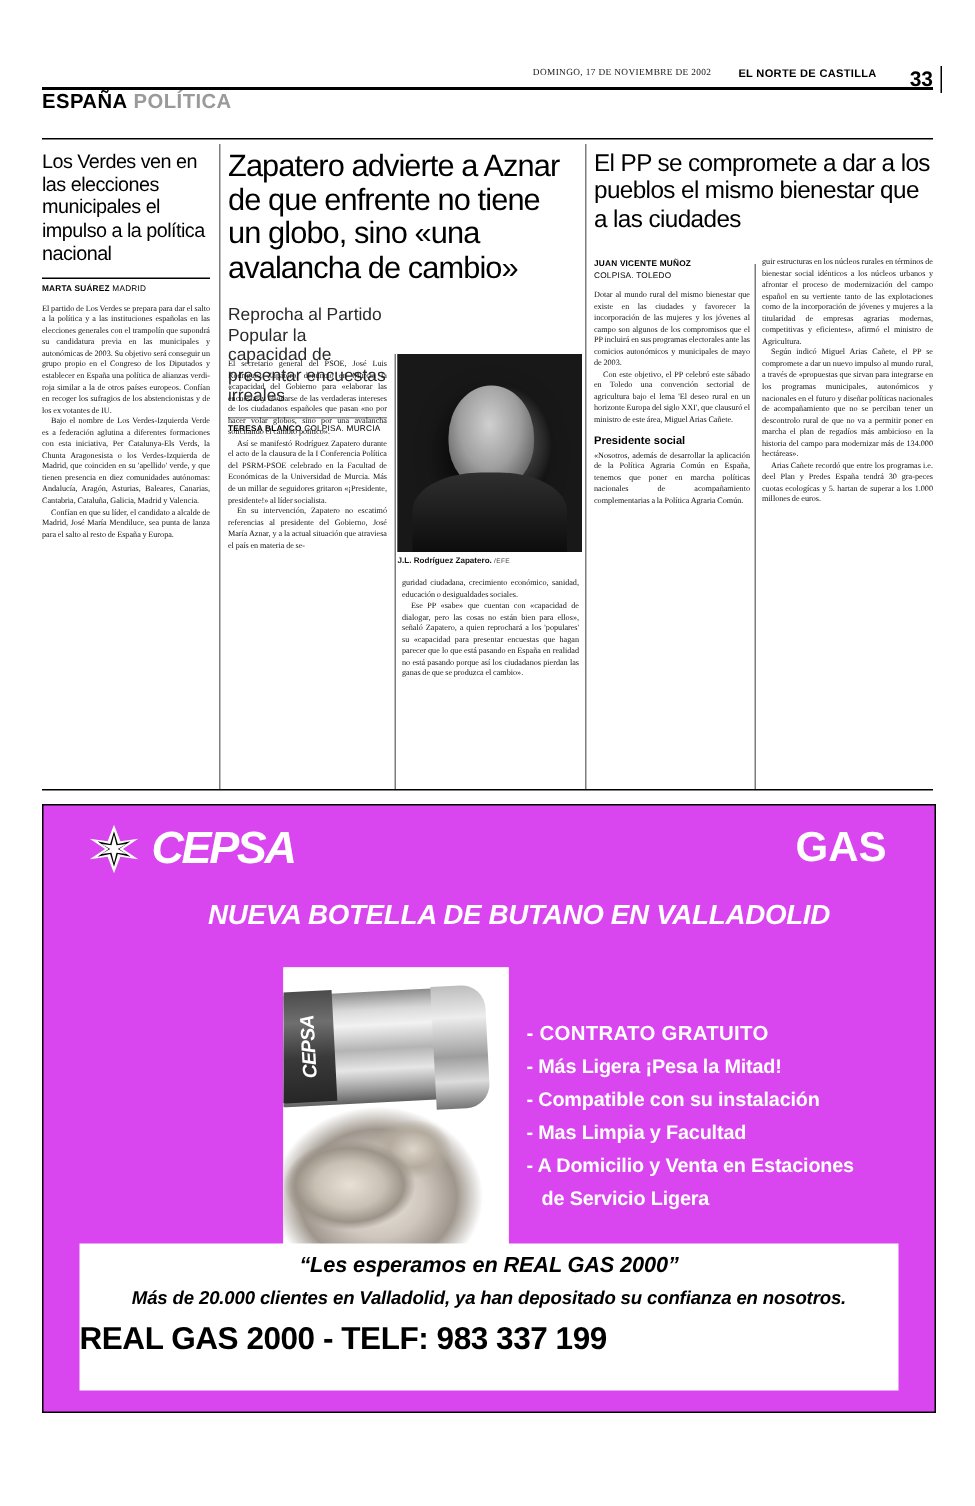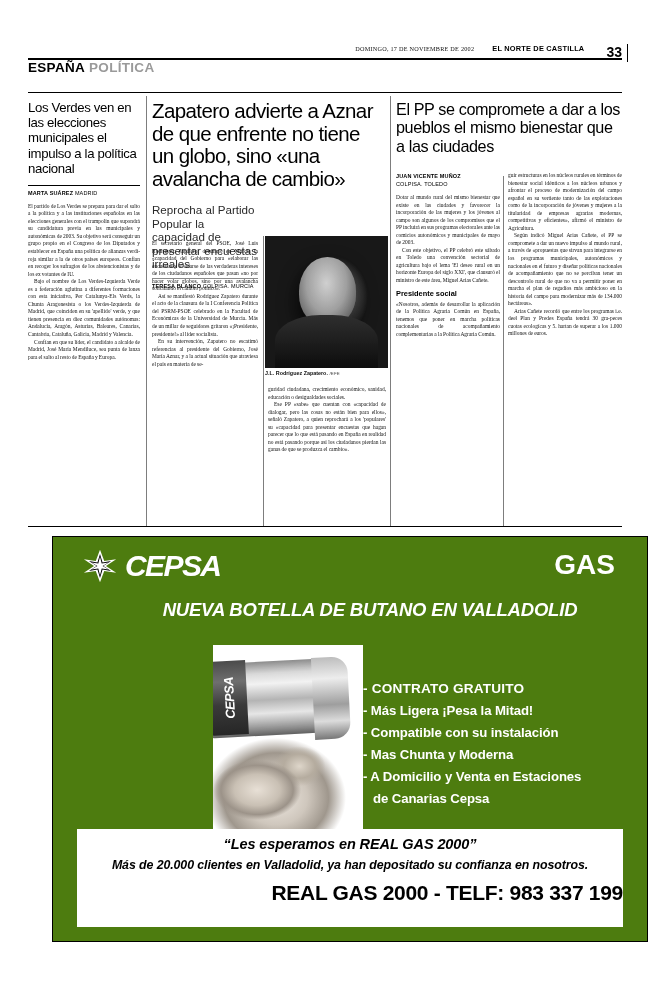--- a/index.html
+++ b/index.html
@@ -102,23 +102,22 @@
     white-space:nowrap;
   }
   .caption .cap-name{font-weight:bold;}
   .caption .cap-credit{font-size:4.4px;color:#444;letter-spacing:.2px;}
 
   .art-bottom-rule{position:absolute;height:1.4px;background:#000;}
 
   
   .ad{
     position:absolute;left:28px;top:536px;width:594px;height:404px;
-    background:#4d7c0f;color:#fff;overflow:hidden;
+    background:#d946ef;color:#fff;overflow:hidden;
     border:1px solid #000;
-    margin-left:24px;
   }
 
   .cepsa-logo{position:absolute;left:30px;top:12px;display:flex;align-items:center;gap:8px;}
   .cepsa-star{width:34px;height:34px;position:relative;}
   .cepsa-word{
     font-family:"Liberation Sans",sans-serif;font-weight:bold;font-style:italic;
     font-size:30px;letter-spacing:-1.6px;color:#fff;line-height:30px;
   }
   .gas-word{
     position:absolute;right:32px;top:14px;
@@ -171,42 +170,42 @@
       radial-gradient(ellipse 44px 30px at 38% 62%, #e8e0d6 0%, #c9c0b4 52%, #9c9389 82%, rgba(255,255,255,0) 100%),
       radial-gradient(ellipse 26px 20px at 70% 40%, #ded6ca 0%, #b5ac9f 60%, rgba(255,255,255,0) 100%);
   }
 
   .claim{
     position:absolute;left:322px;top:96px;
     font-family:"Liberation Sans",sans-serif;font-weight:bold;font-style:italic;
     font-size:35px;line-height:37px;letter-spacing:-1px;color:#fff;
   }
   .bullets{
-    position:absolute;left:310px;top:144px;width:266px;
+    position:absolute;left:322px;top:144px;width:266px;
     font-family:"Liberation Sans",sans-serif;color:#fff;
   }
   .bullets li{list-style:none;margin:0 0 7px 0;font-size:13.2px;line-height:15px;font-weight:bold;letter-spacing:-0.1px;}
   .bullets ul{margin:0;padding:0;}
   .bullets li.b1{font-size:13.6px;letter-spacing:0.2px;}
 
   .ad-white{
     position:absolute;left:24px;top:292px;width:546px;height:98px;background:#fff;color:#000;
   }
   .quote{
     text-align:center;margin-top:7px;
     font-family:"Liberation Sans",sans-serif;font-weight:bold;font-style:italic;
     font-size:14.5px;letter-spacing:-0.1px;
   }
   .sub2{
     text-align:center;margin-top:6px;
     font-family:"Liberation Sans",sans-serif;font-weight:bold;font-style:italic;
     font-size:12.4px;line-height:15.5px;letter-spacing:-0.1px;
   }
   .phone{
-    text-align:right;margin-top:7px;
+    text-align:left;margin-top:7px;
     font-family:"Liberation Sans",sans-serif;font-weight:bold;
     font-size:21px;letter-spacing:-0.3px;
   }
 </style>
 </head>
 <body>
 
 <div class="page">
 
   <div class="masthead">
@@ -335,23 +334,23 @@
         <div class="baby"></div>
       </div>
     </div>
 
 
     <div class="bullets">
       <ul>
         <li class="b1">- CONTRATO GRATUITO</li>
         <li>- Más Ligera ¡Pesa la Mitad!</li>
         <li>- Compatible con su instalación</li>
-        <li>- Mas Chunta y Moderna</li>
+        <li>- Mas Limpia y Facultad</li>
         <li>- A Domicilio y Venta en Estaciones</li>
-        <li style="margin-left:10px;">de Canarias Cepsa</li>
+        <li style="margin-left:10px;">de Servicio Ligera</li>
       </ul>
     </div>
 
     <div class="ad-white">
       <div class="quote">“Les esperamos en REAL GAS 2000”</div>
       <div class="sub2">Más de 20.000 clientes en Valladolid, ya han depositado su confianza en nosotros.</div>
       <div class="phone">REAL GAS 2000 - TELF: 983 337 199</div>
     </div>
   </div>
 

